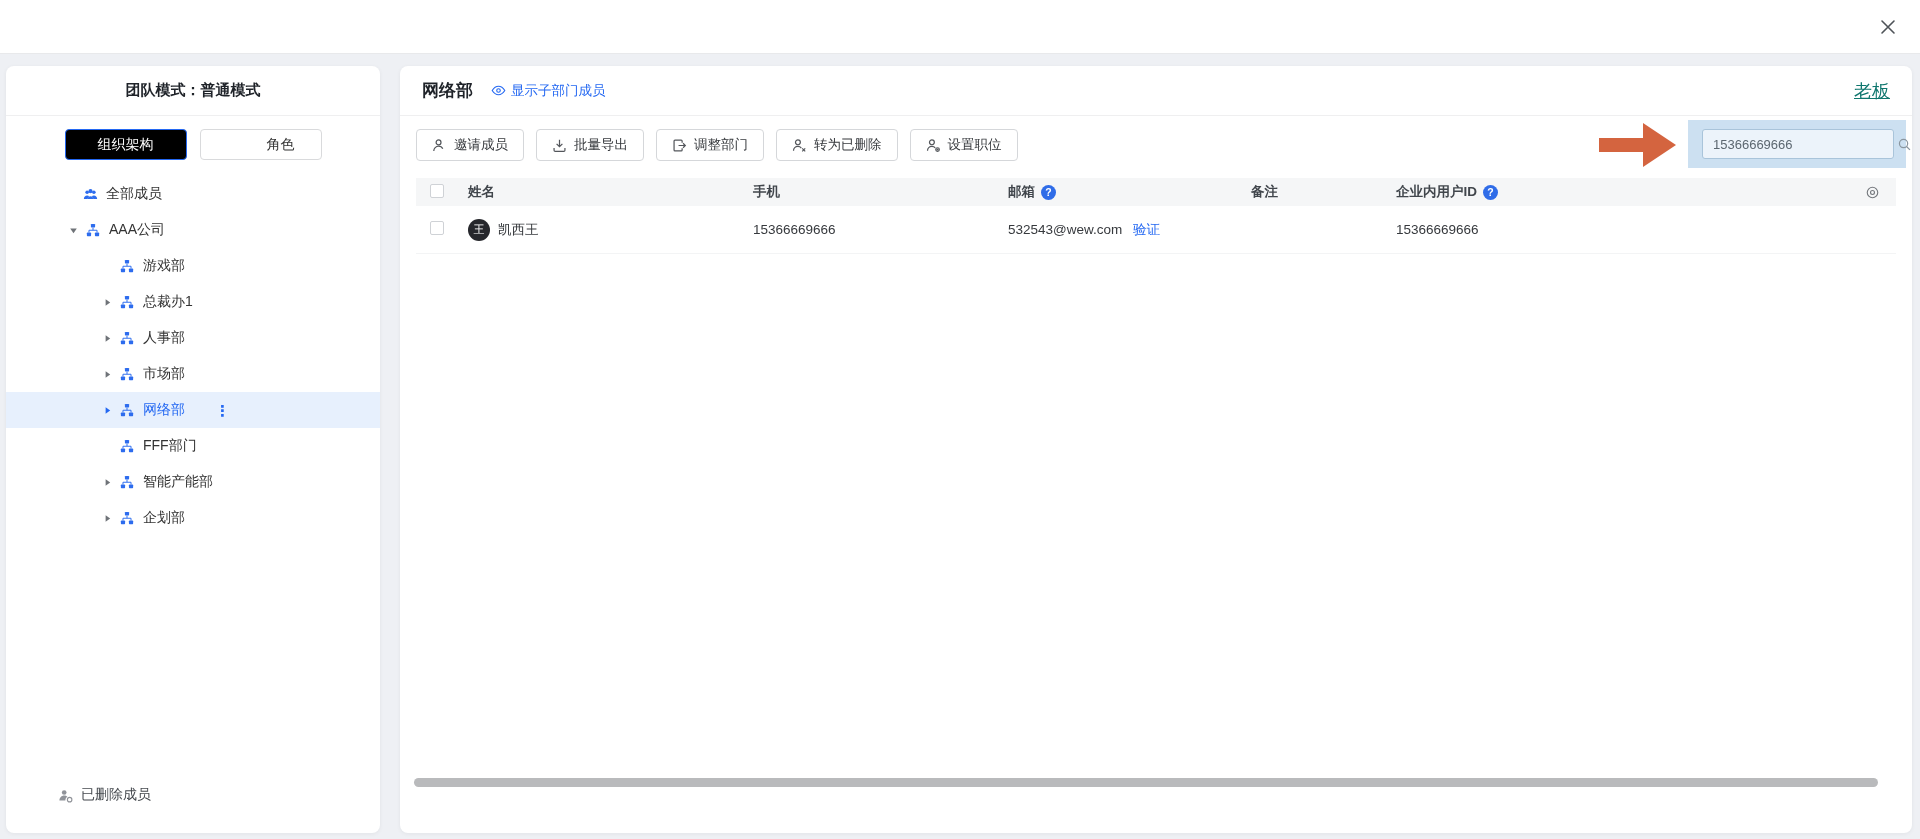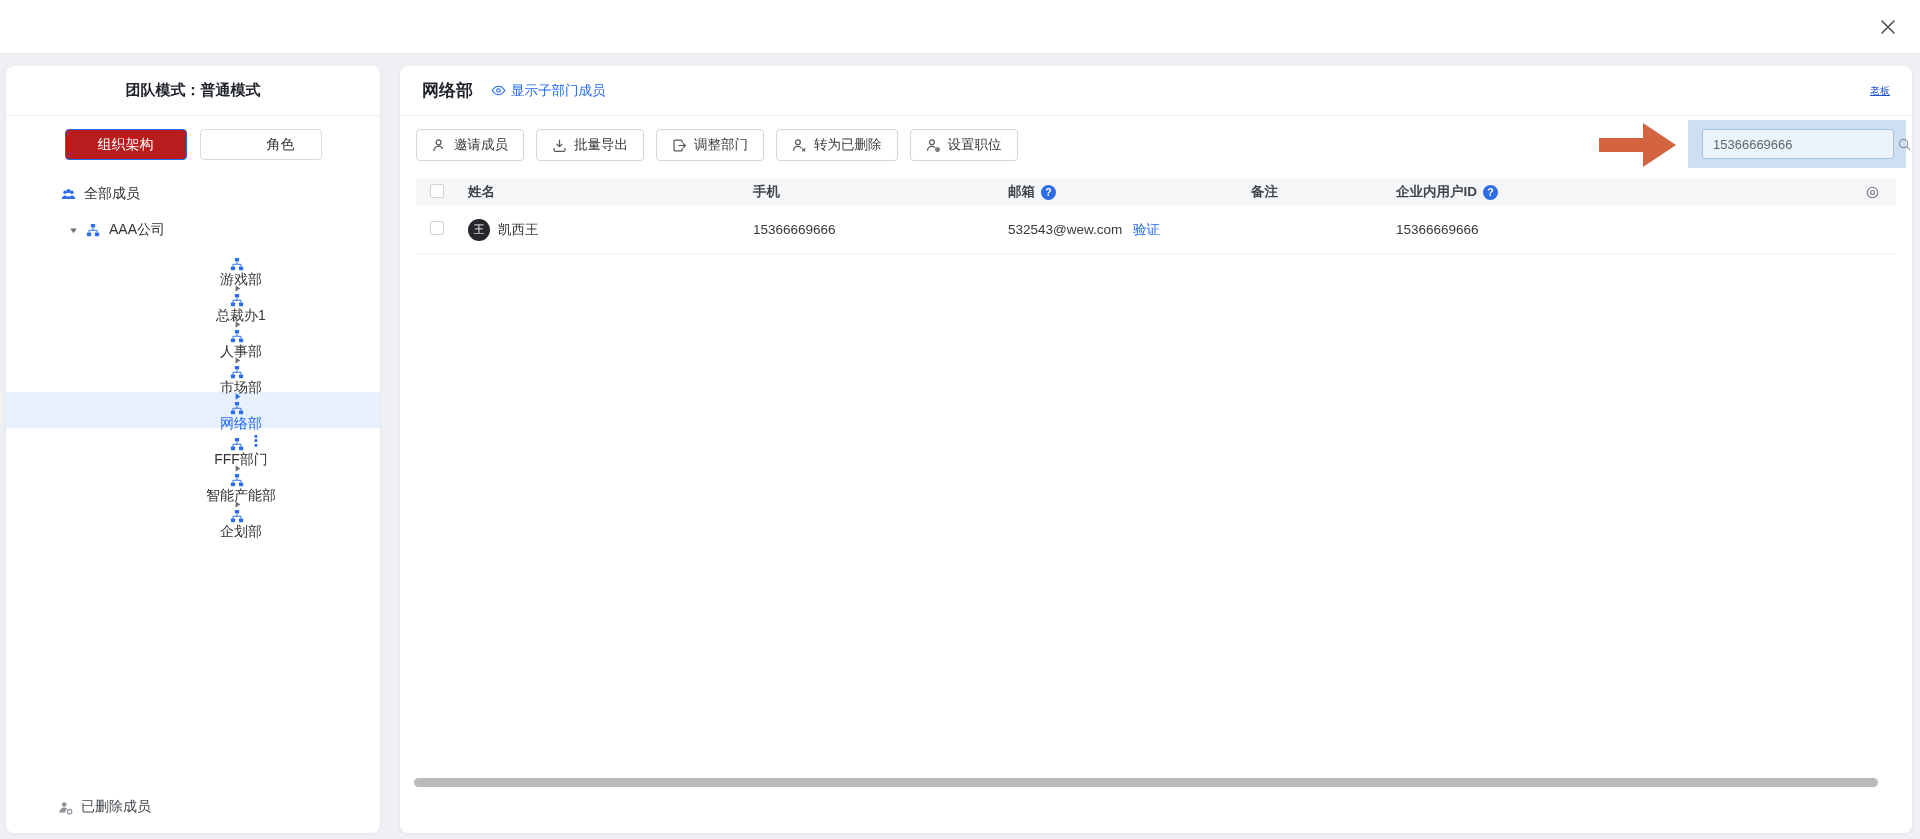--- a/index.html
+++ b/index.html
@@ -27,51 +27,51 @@
   .card { position:absolute; top:66px; height:767px; background:#fff;
     border-radius:8px; box-shadow:0 1px 4px rgba(31,35,41,.06); }
 
   
   .sidebar { left:6px; width:374px; }
   .side-head { height:50px; display:flex; align-items:center; justify-content:center;
     font-size:15px; font-weight:bold; color:#1f2329; border-bottom:1px solid #efeff0; }
   .seg { display:flex; justify-content:center; gap:13px; margin-top:13px; }
   .seg-btn { width:122px; height:31px; border-radius:4px; font-size:14px;
     display:flex; align-items:center; justify-content:center; cursor:pointer; }
-  .seg-btn.primary { background:#b91c1c; color:#fff; border:1px solid #2468f2; }
+  .seg-btn.primary { background:#000000; color:#fff; border:1px solid #2468f2; }
   .seg-btn.plain { background:#fff; color:#333; border:1px solid #d9dadc;padding-left:40px; }
 
   .tree { margin-top:16px; }
   .tree-item { height:36px; display:flex; align-items:center; font-size:14px;
     color:#333; cursor:pointer; }
   .tree-item .caret { width:10px; margin-right:8px; color:#6f7378;
     display:flex; justify-content:center; flex:none; }
   .tree-item .caret.hidden svg { visibility:hidden; }
   .tree-item .node-ic { width:15px; margin-right:8px; color:#2d6cee;
     display:flex; flex:none; }
-  .tree-item.root-members { padding-left:55px; }
+  .tree-item.root-members { padding-left:77px; }
   .tree-item.lvl0 { padding-left:62px; }
-  .tree-item.lvl1 { padding-left:96px;flex-direction:column; }
+  .tree-item.lvl1 { padding-left:96px; }
   .tree-item.selected { background:#e7f0fd; color:#2468f2; }
   .tree-item.selected .caret { color:#2468f2; }
   .more-dots { margin-left:30px; color:#2468f2; font-size:15px; font-weight:bold;
     letter-spacing:0; line-height:1; }
-  .deleted-row { position:absolute; left:0; right:0; bottom:8px; height:36px;
+  .deleted-row { position:absolute; left:0; right:0; bottom:20px; height:36px;
     display:flex; align-items:center; padding-left:52px; font-size:14px;
     color:#45494e; cursor:pointer; }
   .deleted-row .ic { width:15px; margin-right:8px; color:#909399; display:flex; }
 
   
   .main { left:400px; width:1512px; }
   .main-head { height:50px; display:flex; align-items:center; padding:0 22px;
     border-bottom:1px solid #efeff0; }
   .dept-title { font-size:17px; font-weight:bold; color:#1f2329; }
   .subdept-link { margin-left:18px; display:flex; align-items:center; gap:5px;
     color:#2468f2; font-size:13.5px; cursor:pointer; }
-  .owner-tag { margin-left:auto; font-size:10px; color:#1d4ed8;text-decoration:underline; }
+  .owner-tag { margin-left:auto; font-size:18px; color:#0f766e;text-decoration:underline; }
 
   .toolbar { margin:13px 16px 0; height:32px; display:flex; gap:12px; }
   .tb-btn { display:inline-flex; align-items:center; gap:7px; padding:0 15px;
     height:32px; background:#fff; border:1px solid #d5d7da; border-radius:4px;
     font-size:13.5px; color:#36393d; cursor:pointer; white-space:nowrap; }
   .tb-btn .ic { color:#53565b; display:flex; }
 
   
   .annot-arrow { position:absolute; left:1199px; top:55px; width:78px; height:48px; }
   .search-hl { position:absolute; left:1288px; top:54px; width:218px; height:48px;

